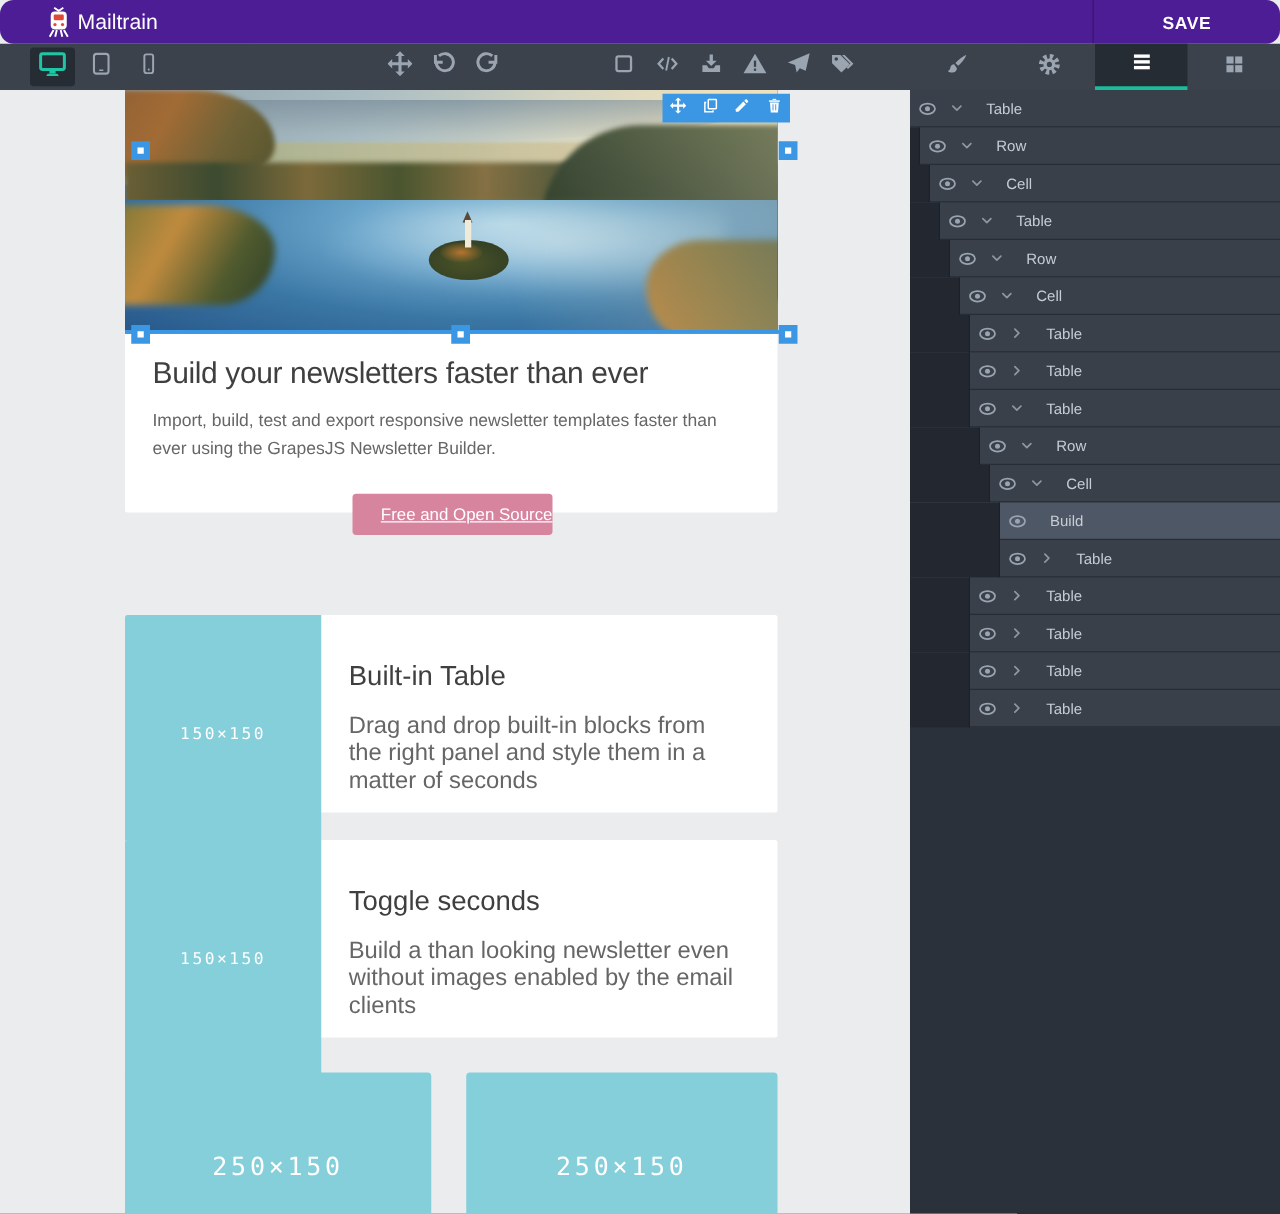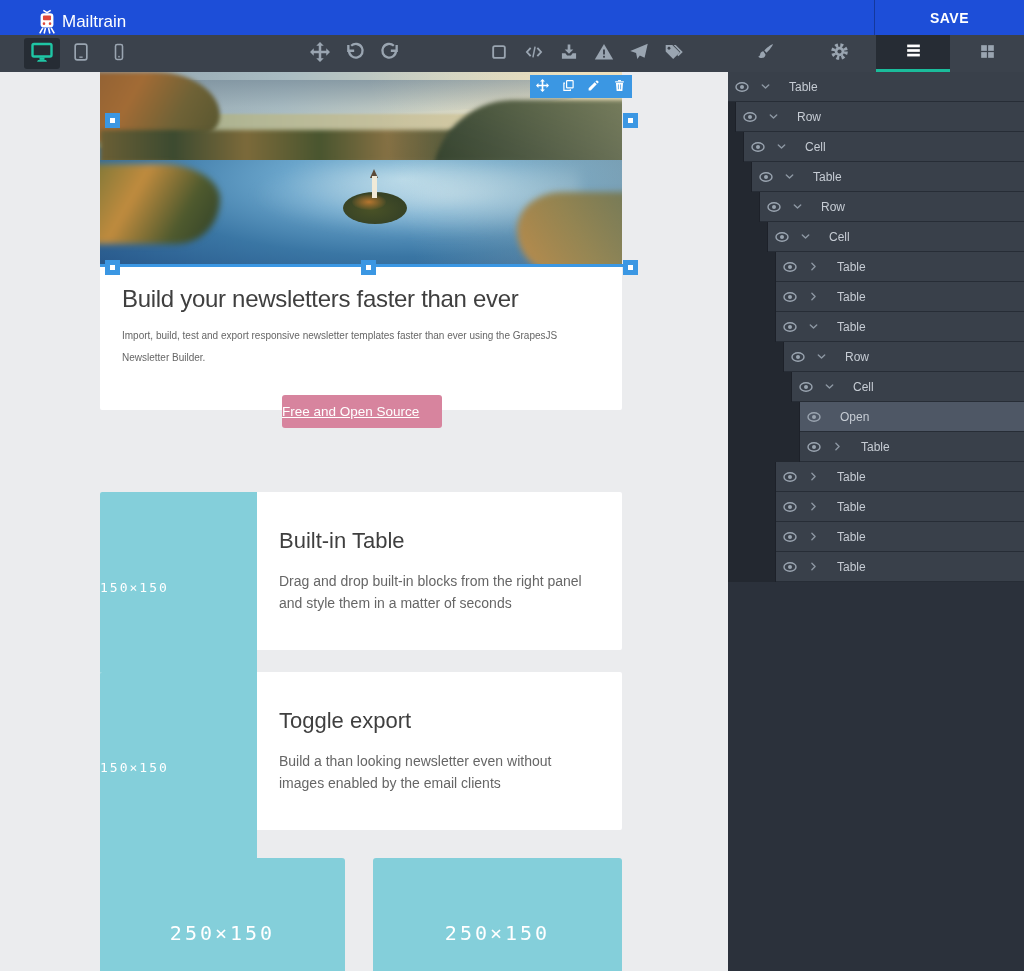--- a/index.html
+++ b/index.html
@@ -1,21 +1,21 @@
 <!DOCTYPE html>
 <html><head>
 <meta charset="utf-8">
 <style>
   html,body{margin:0;padding:0;background:#20252c;}
   *{box-sizing:border-box;}
   .app{position:relative;width:1024px;height:971px;overflow:hidden;
        font-family:"Liberation Sans",sans-serif;background:#ebecee;}
 
   
-  .topbar{position:absolute;left:0;top:0;width:1024px;height:35px;background:#1d4ed8;display:flex;align-items:flex-end;}
+  .topbar{position:absolute;left:0;top:0;width:1024px;height:35px;background:#4c1d95;display:flex;align-items:center;border-radius:11px;}
   .logo{display:flex;align-items:center;margin-left:36px;gap:4px;}
   .logo svg{display:block;}
   .app-name{color:#fff;font-size:17px;}
   .topbar-actions{position:absolute;right:0;top:0;height:48px;display:flex;}
   .red-btn{width:150px;height:35px;display:flex;align-items:center;justify-content:center;
            color:#fff;font-weight:bold;font-size:14px;letter-spacing:.5px;border-left:1px solid rgba(0,0,0,.28);cursor:pointer;}
 
   
   .toolbar{position:absolute;left:0;top:35px;width:1024px;height:37px;background:#3b424c;}
   .tb-group{position:absolute;top:0;height:37px;display:flex;align-items:center;}
@@ -79,31 +79,31 @@
       display:flex;align-items:center;justify-content:space-around;z-index:30;}
   .sel-toolbar .sbtn{width:20px;height:20px;display:flex;align-items:center;justify-content:center;color:#fff;cursor:pointer;}
   .sel-toolbar svg{width:13px;height:13px;}
   .sel-bottom-line{position:absolute;left:100px;top:192px;width:532px;height:3px;background:#3b97e3;z-index:20;}
   .handle{position:absolute;width:15px;height:15px;background:#3b97e3;z-index:25;}
   .handle::after{content:"";position:absolute;left:5px;top:5px;width:5px;height:5px;background:#fff;}
 
   
   .section1{position:absolute;left:100px;top:195px;width:522px;height:143px;background:#fff;border-radius:0 0 2px 2px;}
   .section1 h1{margin:0;position:absolute;left:22px;top:18px;font-size:24px;font-weight:normal;color:#3f3f3f;letter-spacing:-.3px;}
-  .section1 p{margin:0;position:absolute;left:22px;top:58px;width:468px;font-size:10px;line-height:22px;color:#666;}
+  .section1 p{margin:0;position:absolute;left:22px;top:58px;width:468px;font-size:14px;line-height:22px;color:#666;}
   .pink-btn{position:absolute;left:182px;top:128px;width:160px;height:33px;background:#d7849e;border-radius:3px;
-      display:flex;align-items:center;justify-content:flex-start;cursor:pointer;}
+      display:flex;align-items:center;justify-content:flex-end;cursor:pointer;}
   .pink-btn span{color:#fff;font-size:13.5px;text-decoration:underline;}
 
   .feature{position:absolute;left:100px;width:522px;height:158px;background:#fff;border-radius:2px;}
   .feature .ph150{position:absolute;left:0;top:0;width:157px;height:191px;background:#84cfda;border-radius:2px 0 0 2px;
-      display:flex;align-items:center;justify-content:flex-start;}
+      display:flex;align-items:center;justify-content:center;}
   .ph-text{color:#fff;font-family:"DejaVu Sans Mono",monospace;font-size:13px;letter-spacing:2px;}
   .feature h2{margin:0;position:absolute;left:179px;top:36px;font-size:22px;font-weight:normal;color:#3f3f3f;}
-  .feature p{margin:0;position:absolute;left:179px;top:78px;width:316px;font-size:14px;line-height:22px;color:#666;}
+  .feature p{margin:0;position:absolute;left:179px;top:78px;width:316px;font-size:19px;line-height:22px;color:#666;}
   #feature-blocks{top:420px;}
   #feature-toggle{top:600px;}
 
   .block250{position:absolute;top:786px;height:150px;background:#84cfda;border-radius:3px;
       display:flex;align-items:center;justify-content:center;}
   .block250 .ph-text{font-size:20px;letter-spacing:3px;}
   #block250-a{left:100px;width:245px;}
   #block250-b{left:373px;width:249px;}
 
   
@@ -357,21 +357,21 @@
         <span class="ph-text">150×150</span>
       </div>
       <h2>Built-in Table</h2>
       <p>Drag and drop built-in blocks from the right panel and style them in a matter of seconds</p>
     </div>
 
     <div class="feature" id="feature-toggle">
       <div class="ph150">
         <span class="ph-text">150×150</span>
       </div>
-      <h2>Toggle export</h2>
+      <h2>Toggle seconds</h2>
       <p>Build a than looking newsletter even without images enabled by the email clients</p>
     </div>
 
     <div class="block250" id="block250-a">
       <span class="ph-text">250×150</span>
     </div>
     <div class="block250" id="block250-b">
       <span class="ph-text">250×150</span>
     </div>
   </div>
@@ -609,21 +609,21 @@
           </span>
         </div>
         <div class="layer-row selected">
           <div class="layer-gutter" style="width: 72px;"></div>
           <span class="layer-eye" style="margin-left: 78px;">
             <svg viewBox="0 0 24 24">
               <ellipse cx="12" cy="12" rx="9" ry="6.3" fill="none" stroke="currentColor" stroke-width="2.1"></ellipse>
               <circle cx="12" cy="12" r="3" fill="currentColor"></circle>
             </svg>
           </span>
-          <span class="layer-label">Open</span>
+          <span class="layer-label">Build</span>
           <span class="layer-count"></span>
           <span class="layer-move">
             <svg viewBox="0 0 24 24">
               <path fill="currentColor" d="M12 0l4.5 4.5h-3v6h6v-3L24 12l-4.5 4.5v-3h-6v6h3L12 24l-4.5-4.5h3v-6h-6v3L0 12l4.5-4.5v3h6v-6h-3z"></path>
             </svg>
           </span>
         </div>
         <div class="layer-row">
           <div class="layer-gutter" style="width: 72px;"></div>
           <span class="layer-eye" style="margin-left: 78px;">

